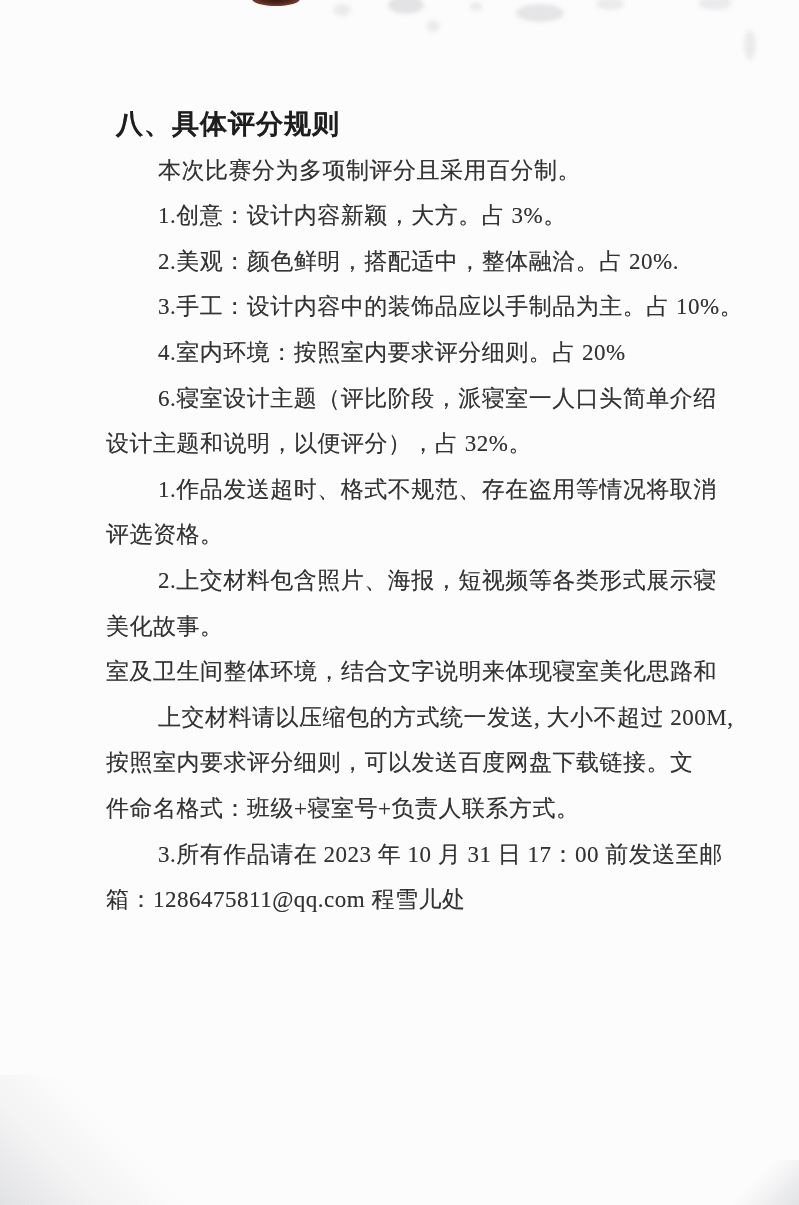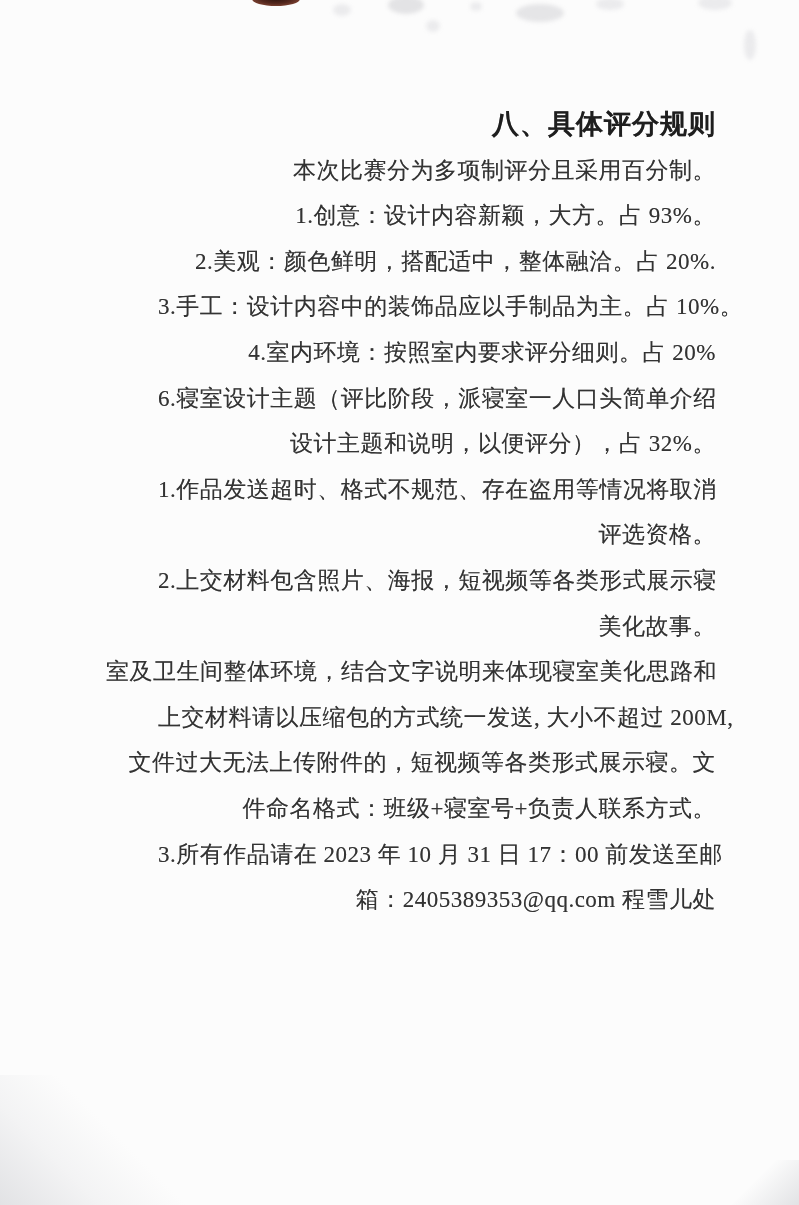--- a/index.html
+++ b/index.html
@@ -62,21 +62,20 @@
     width: 610px;
     padding-top: 102px;
   }
   .line {
     font-size: 23px;
     line-height: 45.6px;
     color: var(--text-color, #333333);
     white-space: nowrap;
     letter-spacing: 0.5px;
     text-shadow: 0 0 0.6px rgba(70,70,70,0.55);
-    text-align: right;
   }
   .indent { text-indent: 52px; }
   .heading {
     font-family: "Liberation Sans", "DejaVu Sans", sans-serif;
     font-size: 27px;
     font-weight: bold;
     color: #1e1e1e;
     text-indent: 10px;
     letter-spacing: 1px;
     text-shadow: 0 0 0.5px rgba(30,30,30,0.6);
@@ -96,32 +95,32 @@
   <div class="smudge sm6"></div>
   <div class="smudge sm7"></div>
   <div class="smudge sm8"></div>
   <div class="corner-shade-bl"></div>
   <div class="corner-shade-br"></div>
 
   <div class="content">
 
     <div class="line heading">八、具体评分规则</div>
     <div class="line indent">本次比赛分为多项制评分且采用百分制。</div>
-    <div class="line indent">1.创意：设计内容新颖，大方。占 93%。</div>
+    <div class="line indent">1.创意：设计内容新颖，大方。占 3%。</div>
     <div class="line indent">2.美观：颜色鲜明，搭配适中，整体融洽。占 20%.</div>
     <div class="line indent">3.手工：设计内容中的装饰品应以手制品为主。占 10%。</div>
     <div class="line indent">4.室内环境：按照室内要求评分细则。占 20%</div>
     <div class="line indent">6.寝室设计主题（评比阶段，派寝室一人口头简单介绍</div>
     <div class="line">设计主题和说明，以便评分），占 32%。</div>
 
     <div class="line indent">1.作品发送超时、格式不规范、存在盗用等情况将取消</div>
     <div class="line">评选资格。</div>
     <div class="line indent">2.上交材料包含照片、海报，短视频等各类形式展示寝</div>
     <div class="line">美化故事。</div>
     <div class="line">室及卫生间整体环境，结合文字说明来体现寝室美化思路和</div>
     <div class="line indent">上交材料请以压缩包的方式统一发送, 大小不超过 200M,</div>
-    <div class="line">文件过大无法上传附件的，短视频等各类形式展示寝。文</div>
+    <div class="line">按照室内要求评分细则，可以发送百度网盘下载链接。文</div>
     <div class="line">件命名格式：班级+寝室号+负责人联系方式。</div>
     <div class="line indent">3.所有作品请在 2023 年 10 月 31 日 17：00 前发送至邮</div>
-    <div class="line">箱：2405389353@qq.com 程雪儿处</div>
+    <div class="line">箱：1286475811@qq.com 程雪儿处</div>
 
   </div>
 </div>
 
 </body></html>

